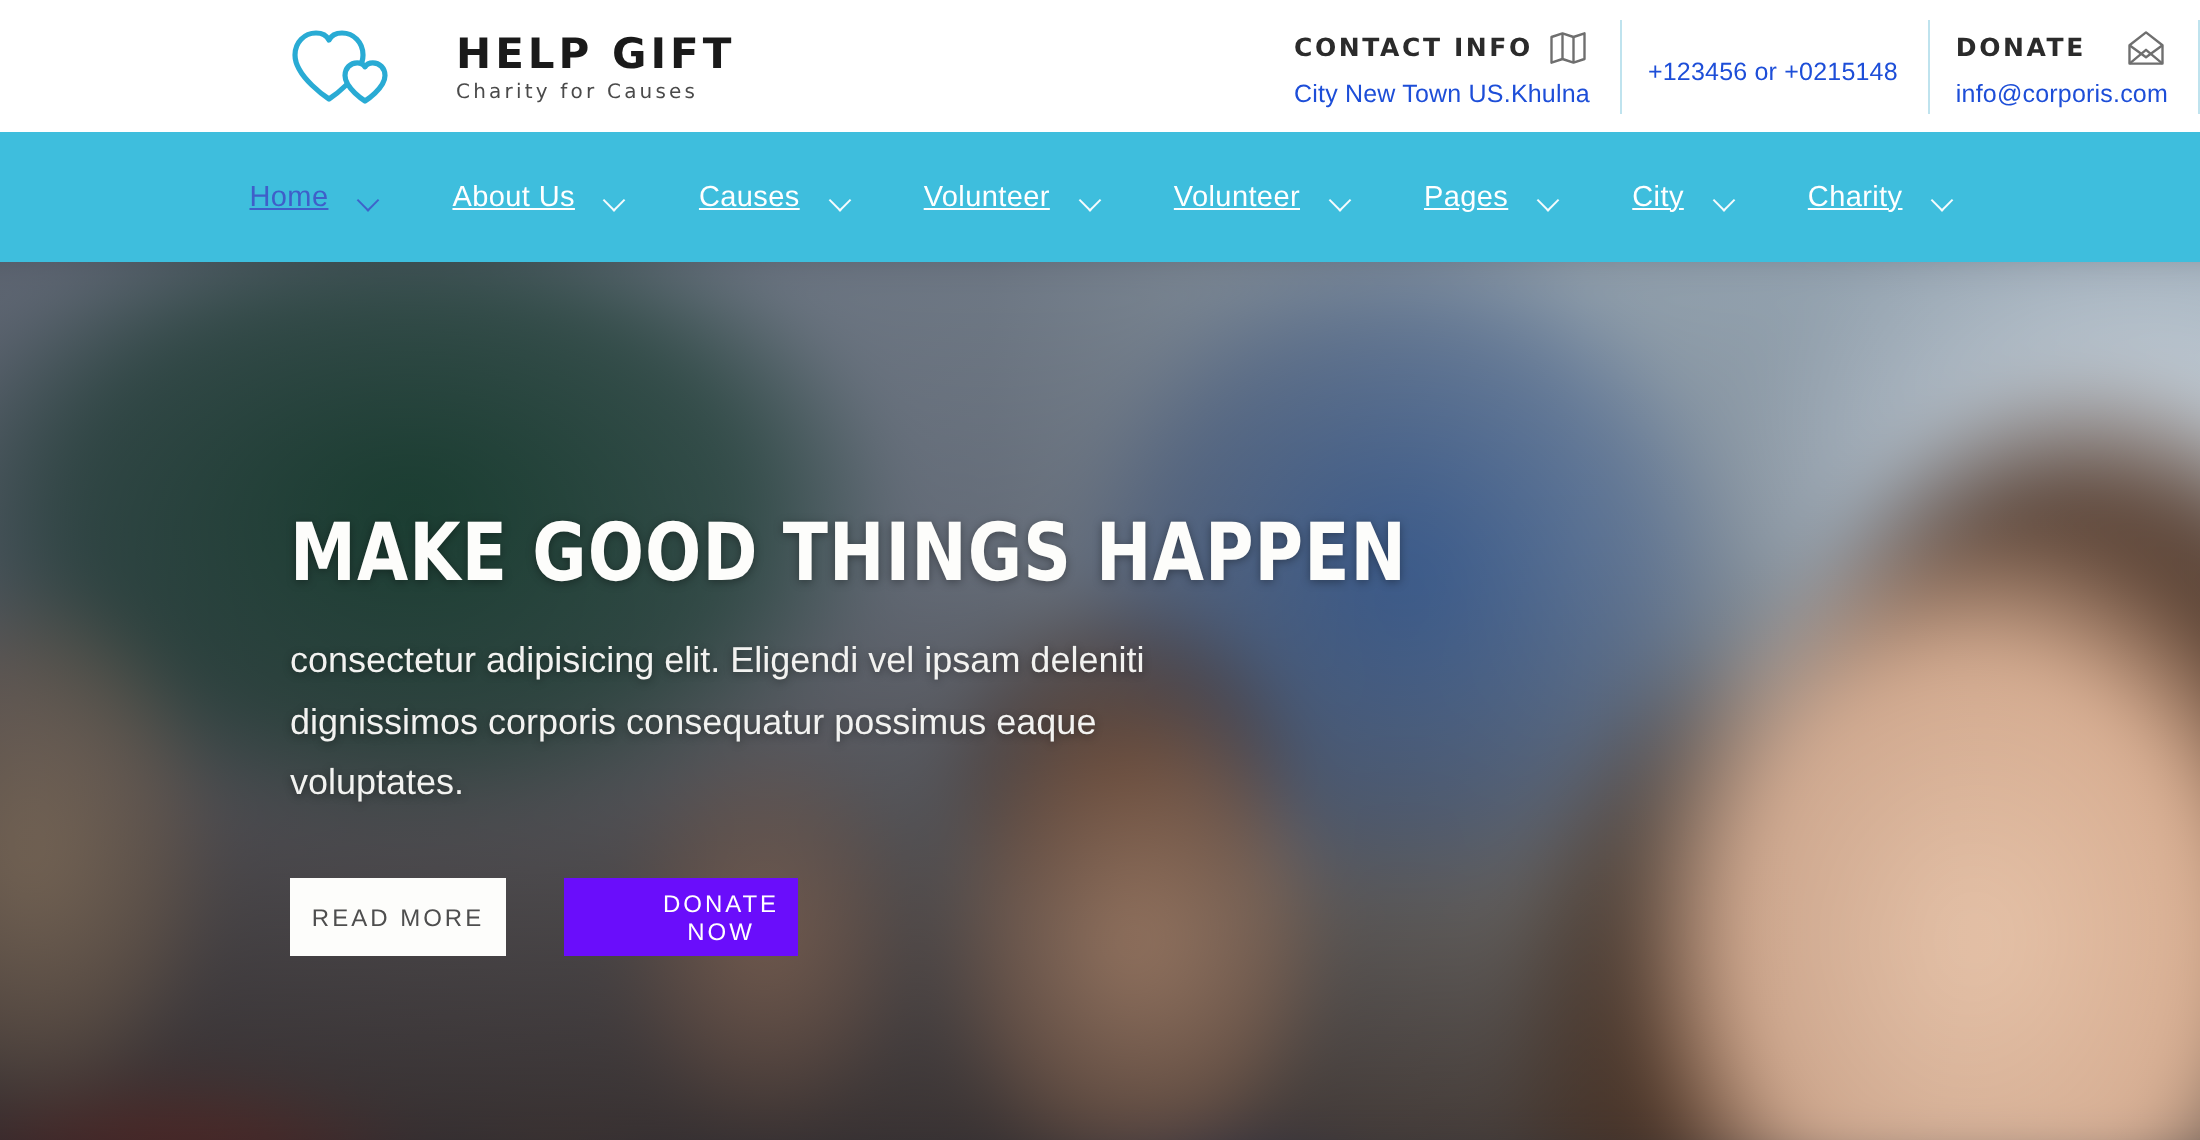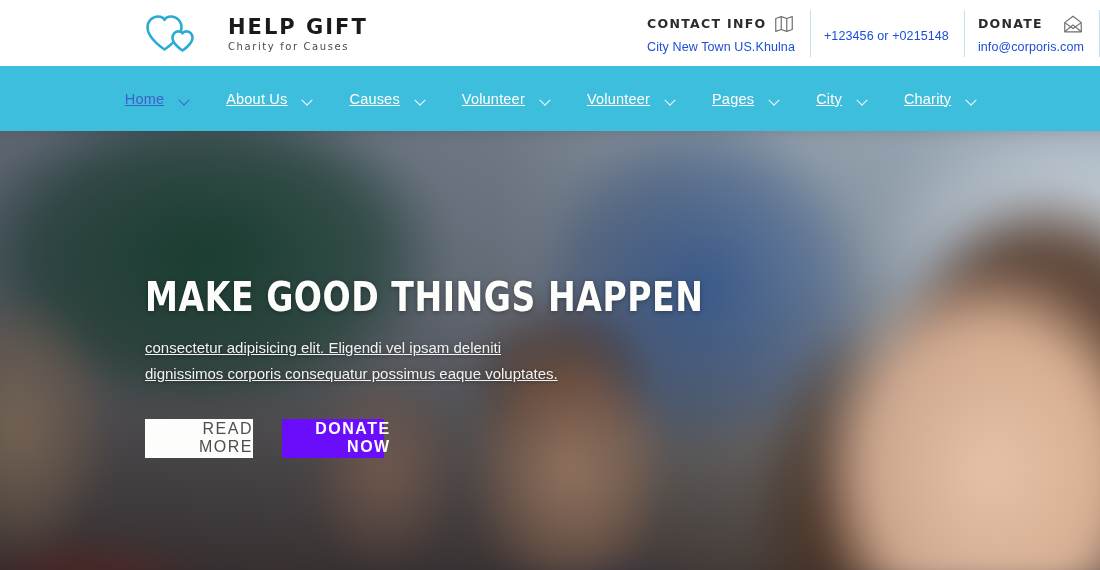--- a/index.html
+++ b/index.html
@@ -179,54 +179,52 @@
     letter-spacing: 0.6px;
     color: #fdfdfb;
     text-shadow: 0 1px 5px rgba(0,0,0,.35);
     line-height: 1.1;
     white-space: nowrap;
     transform: scaleX(0.92);
     transform-origin: left center;
   }
   .hero-text {
     margin-top: 16px;
-    font-size: 15px;
+    font-size: 18px;
     line-height: 1.72;
     color: #f2f2f0;
     text-shadow: 0 1px 4px rgba(0,0,0,.4);
     max-width: 430px;
-    text-decoration: underline;
   }
   .hero-buttons {
     margin-top: 32px;
     display: flex;
     gap: 29px;
   }
   .btn {
     height: 39px;
     display: inline-flex;
     align-items: center;
     justify-content: center;
-    font-size: 16px;
+    font-size: 12px;
     letter-spacing: 1.5px;
     cursor: pointer;
     border: none;
     font-family: "Liberation Sans", sans-serif;
-    text-align: right;
   }
   .btn-light {
     width: 108px;
     background: #fdfdfb;
     color: #4e4e4e;
   }
   .btn-donate {
-    width: 102px;
+    width: 117px;
     background: #6a0dfb;
     color: #ffffff;
-    font-weight: bold;
+    font-weight: normal;
     padding-left: 40px;
   }
 </style>
 </head>
 <body>
 
 <header class="topbar">
 
   <a class="logo-wrap">
     <span class="logo-mark">

